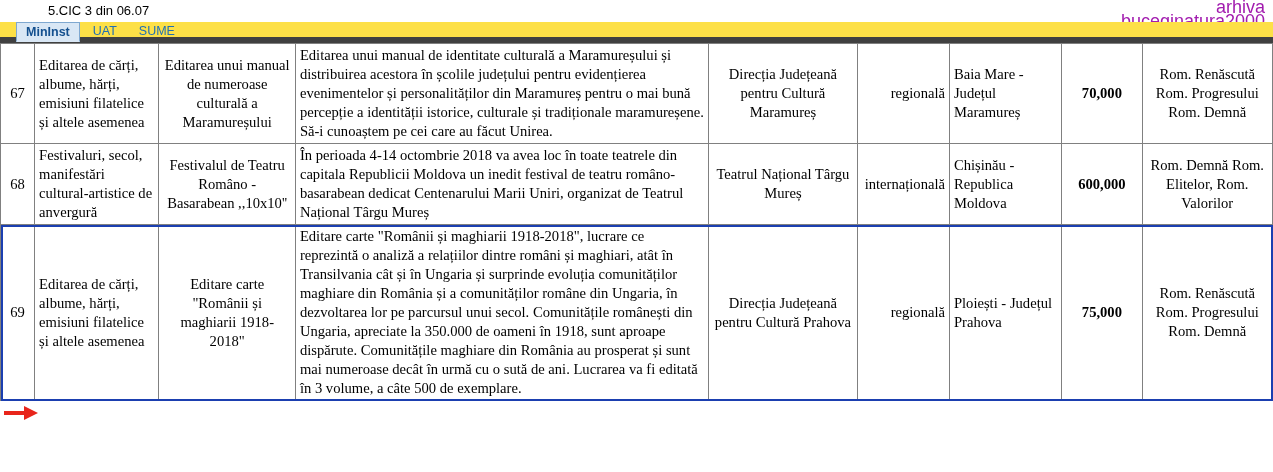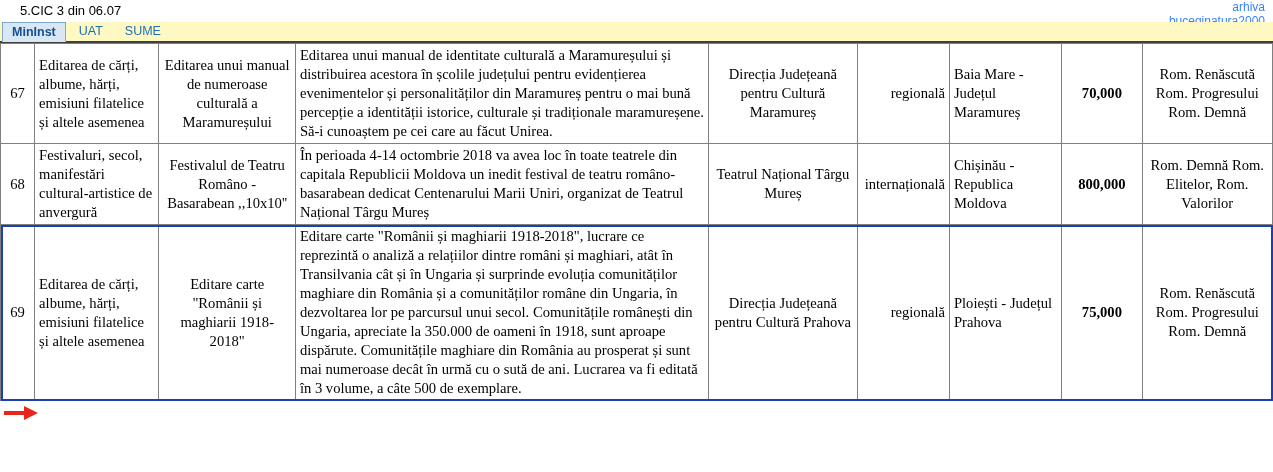--- a/index.html
+++ b/index.html
@@ -22,39 +22,40 @@
   
   .topbar {
     position: relative;
     height: 22px;
     font-family: "Liberation Sans", sans-serif;
     font-size: 13px;
     line-height: 22px;
     padding-left: 20px;
     box-sizing: border-box;
     color: #000;
+    margin-left: 28px;
   }
   .archive-block {
     position: absolute;
     right: 8px;
     top: 0px;
     text-align: right;
     font-family: "Liberation Sans", sans-serif;
-    font-size: 12px;
+    font-size: 18px;
     line-height: 14px;
-    color: #3b82f6;
+    color: #a21caf;
   }
   
   .tabstrip {
     position: relative;
     height: 21px;
-    border-bottom: 2px solid #404040;
+    border-bottom: 6px solid #404040;
     box-sizing: border-box;
-    background: #fef9c3;
-    padding-left: 2px;
+    background: #fde047;
+    padding-left: 16px;
   }
   .tab {
     display: inline-block;
     font-family: "Liberation Sans", sans-serif;
     font-size: 12.5px;
     line-height: 19px;
     height: 20px;
     padding: 0 9px;
     box-sizing: border-box;
     color: #1f6fb5;
@@ -147,21 +148,21 @@
       <td class="c-tags">Rom. Renăscută Rom. Progresului Rom. Demnă</td>
     </tr>
     <tr>
       <td class="c-id">68</td>
       <td class="c-cat">Festivaluri, secol, manifestări cultural-artistice de anvergură</td>
       <td class="c-title">Festivalul de Teatru Româno - Basarabean ,,10x10''</td>
       <td class="c-desc">În perioada 4-14 octombrie 2018 va avea loc în toate teatrele din capitala Republicii Moldova un inedit festival de teatru româno-basarabean dedicat Centenarului Marii Uniri, organizat de Teatrul Național Târgu Mureș</td>
       <td class="c-org">Teatrul Național Târgu Mureș</td>
       <td class="c-scope">internațională</td>
       <td class="c-loc">Chișinău - Republica Moldova</td>
-      <td class="c-sum">800,000</td>
+      <td class="c-sum">600,000</td>
       <td class="c-tags">Rom. Demnă Rom. Elitelor, Rom. Valorilor</td>
     </tr>
     <tr class="row-highlight">
       <td class="c-id">69</td>
       <td class="c-cat">Editarea de cărți, albume, hărți, emisiuni filatelice și altele asemenea</td>
       <td class="c-title">Editare carte "Românii și maghiarii 1918-2018"</td>
       <td class="c-desc">Editare carte "Românii și maghiarii 1918-2018", lucrare ce reprezintă o analiză a relațiilor dintre români și maghiari, atât în Transilvania cât și în Ungaria și surprinde evoluția comunităților maghiare din România și a comunităților române din Ungaria, în dezvoltarea lor pe parcursul unui secol. Comunitățile românești din Ungaria, apreciate la 350.000 de oameni în 1918, sunt aproape dispărute. Comunitățile maghiare din România au prosperat și sunt mai numeroase decât în urmă cu o sută de ani. Lucrarea va fi editată în 3 volume, a câte 500 de exemplare.</td>
       <td class="c-org">Direcția Județeană pentru Cultură Prahova</td>
       <td class="c-scope">regională</td>
       <td class="c-loc">Ploiești - Județul Prahova</td>

